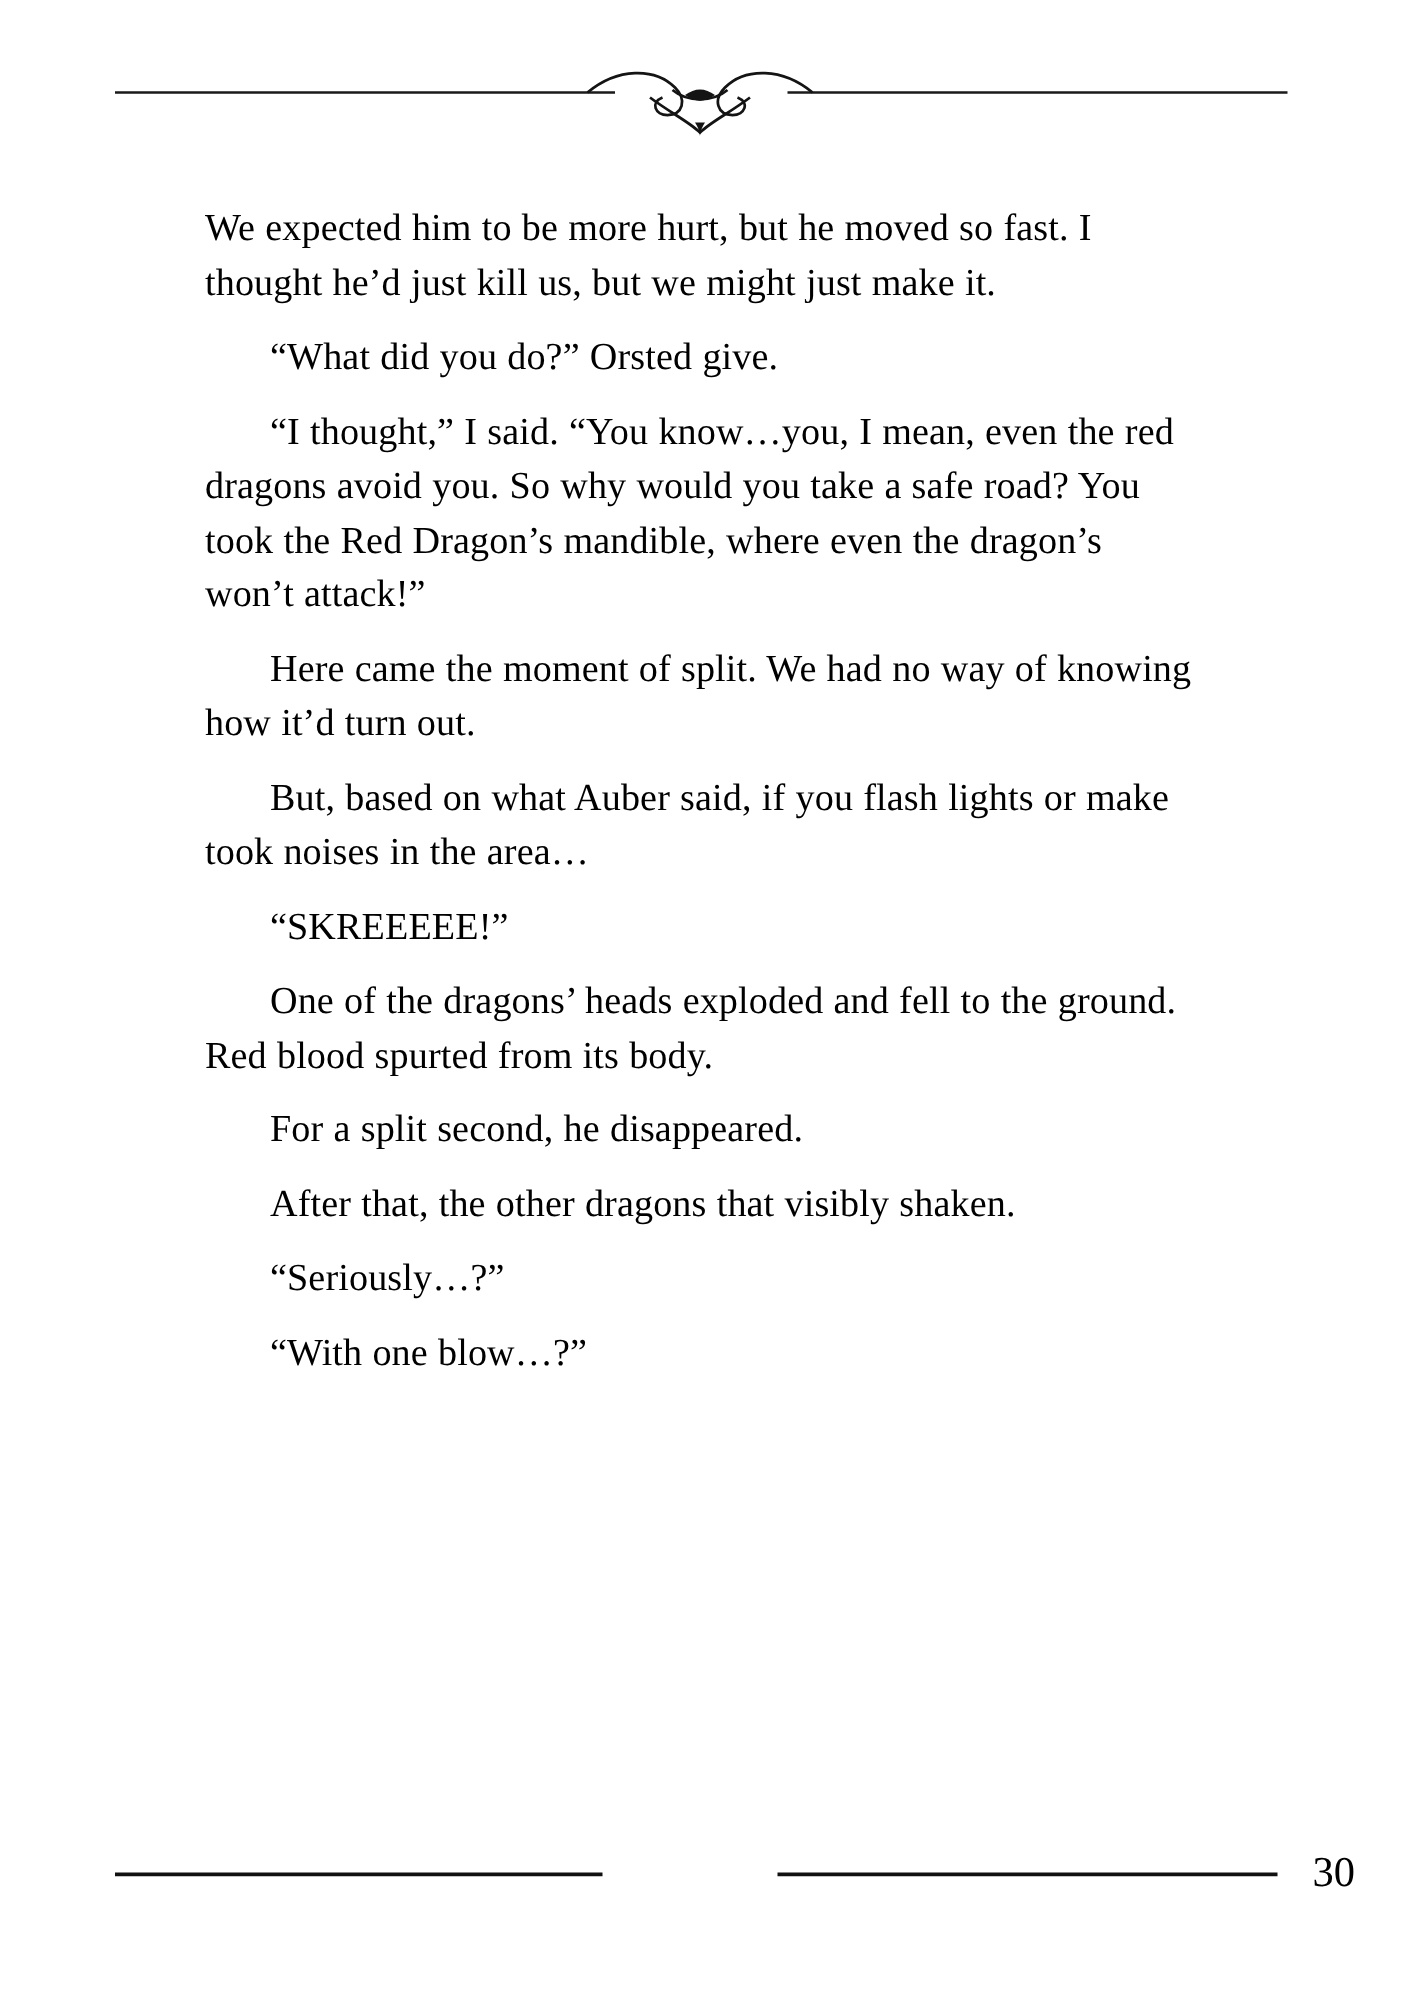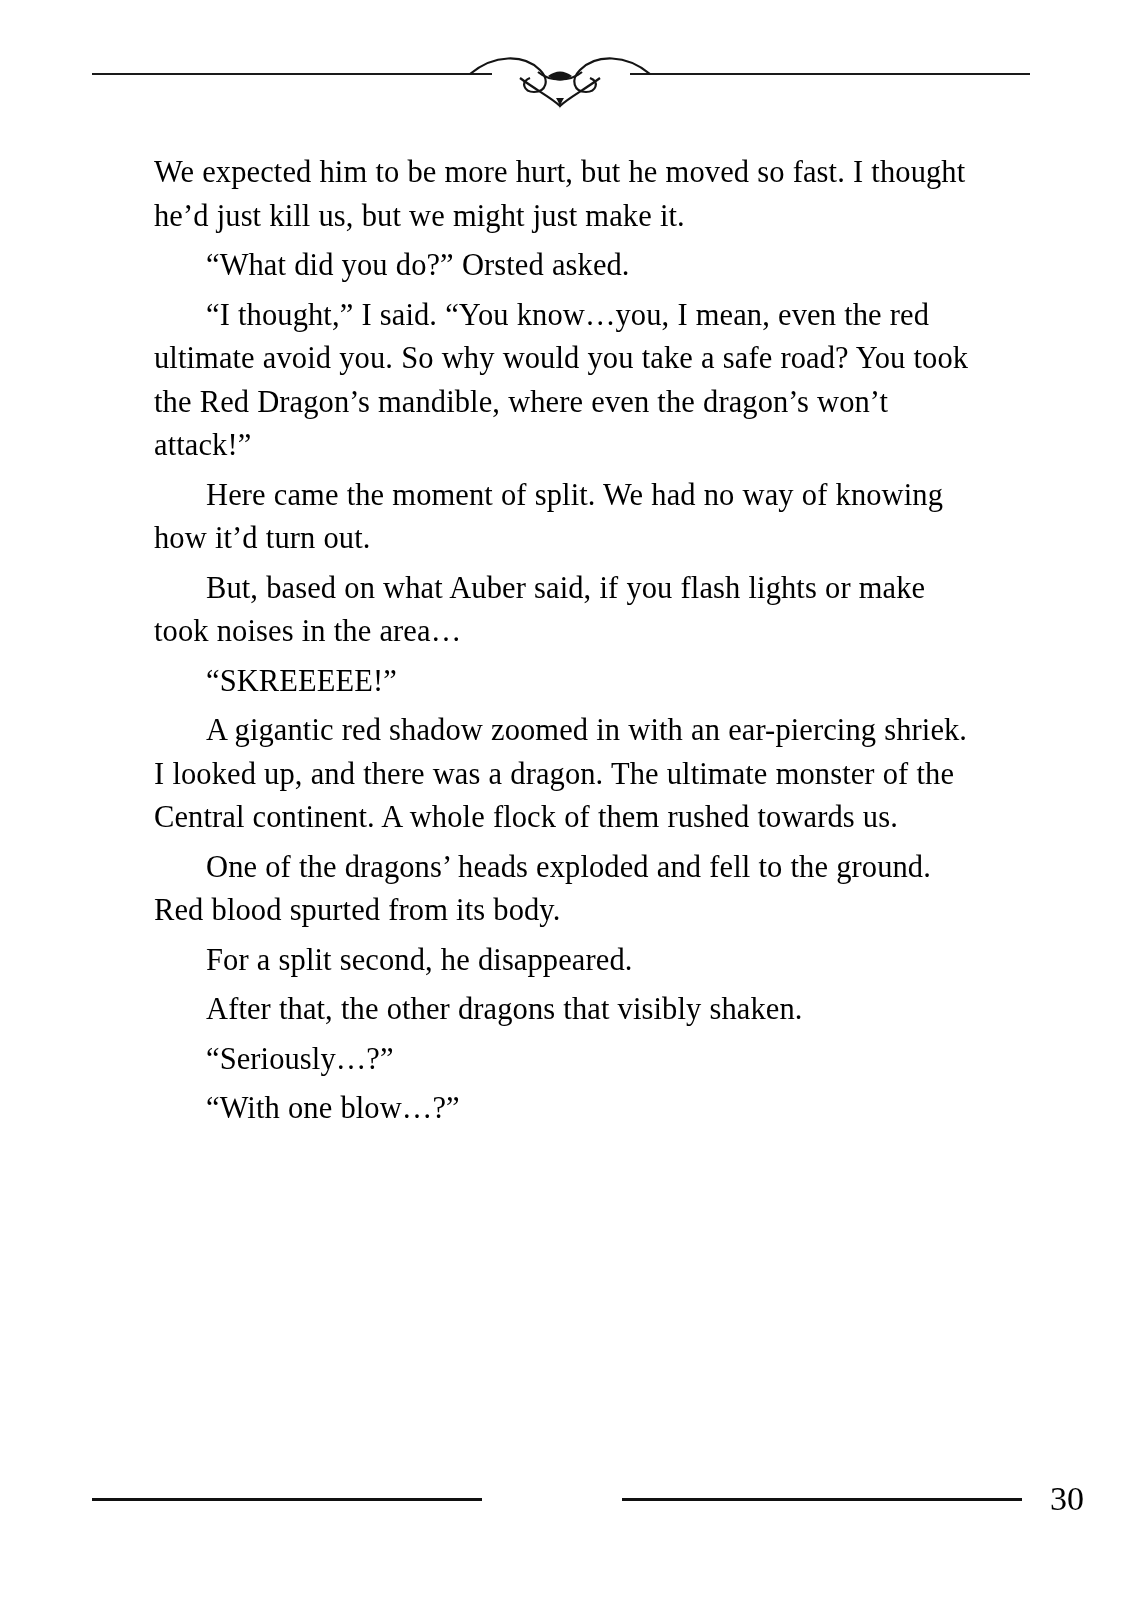--- a/index.html
+++ b/index.html
@@ -54,21 +54,21 @@
   }
 
   
   .content {
     position: absolute;
     left: 148px;
     top: 145px;
     width: 828px;
   }
   .content p {
-    margin: 6px;
+    margin: 16px;
     font-size: 30.5px;
     line-height: 43.5px;
     text-align: left;
     text-indent: 0;
     letter-spacing: 0.1px;
     word-spacing: 0.4px;
   }
   .content p.indent {
     text-indent: 52px;
   }
@@ -121,26 +121,25 @@
         <path d="M60 30 C 76 42, 92 50, 100 58 C 108 50, 124 42, 140 30"></path>
         <path d="M78 24 C 90 34, 110 34, 122 24"></path>
       </g>
       <path d="M88 28 C 96 22, 104 22, 112 28 C 104 34, 96 34, 88 28 Z" fill="#141414"></path>
       <path d="M96 50 C 100 56, 100 60, 100 62 C 100 60, 100 56, 104 50 Z" fill="#141414"></path>
     </svg>
   </div>
 
   <div class="content">
     <p>We expected him to be more hurt, but he moved so fast. I thought he’d just kill us, but we might just make it.</p>
-    <p class="indent">“What did you do?” Orsted asked.</p>
-    <p class="indent">“I thought,” I said. “You know…you, I mean, even the red ultimate avoid you. So why would you take a safe road? You took the Red Dragon’s mandible, where even the dragon’s won’t attack!”</p>
+    <p class="indent">“What did you do?” Orsted give.</p>
+    <p class="indent">“I thought,” I said. “You know…you, I mean, even the red dragons avoid you. So why would you take a safe road? You took the Red Dragon’s mandible, where even the dragon’s won’t attack!”</p>
     <p class="indent">Here came the moment of split. We had no way of knowing how it’d turn out.</p>
     <p class="indent">But, based on what Auber said, if you flash lights or make took noises in the area…</p>
     <p class="indent">“SKREEEEE!”</p>
-    <p class="indent">A gigantic red shadow zoomed in with an ear-piercing shriek. I looked up, and there was a dragon. The ultimate monster of the Central continent. A whole flock of them rushed towards us.</p>
     <p class="indent">One of the dragons’ heads exploded and fell to the ground. Red blood spurted from its body.</p>
     <p class="indent">For a split second, he disappeared.</p>
     <p class="indent">After that, the other dragons that visibly shaken.</p>
     <p class="indent">“Seriously…?”</p>
     <p class="indent">“With one blow…?”</p>
   </div>
 
   <div class="footer">
     <div class="rule left"></div>
     <div class="rule right"></div>

